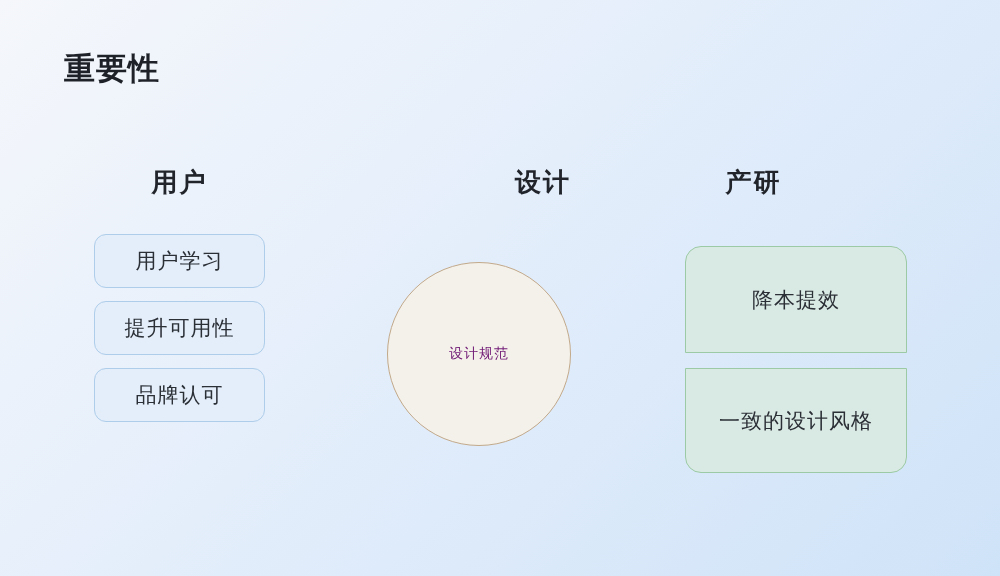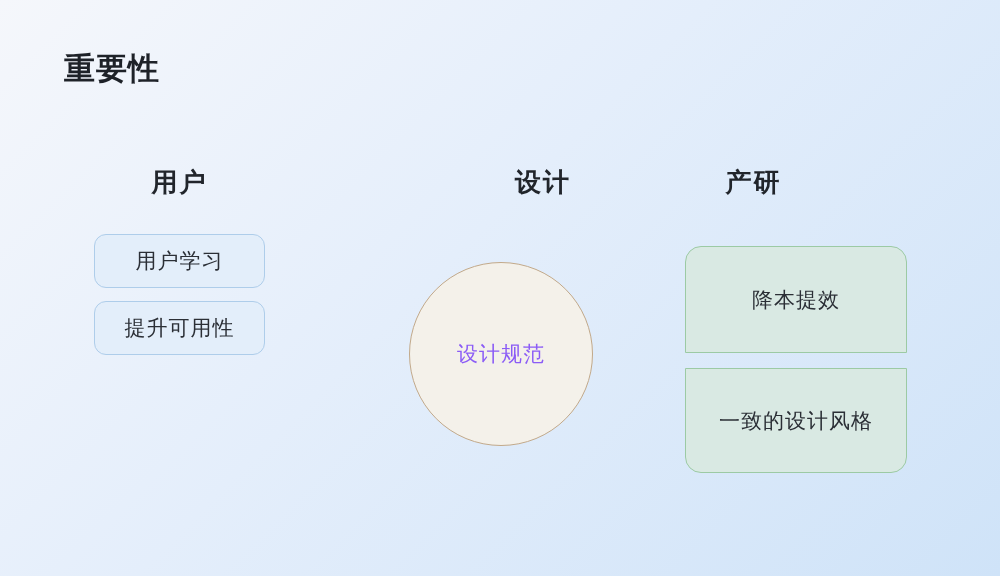--- a/index.html
+++ b/index.html
@@ -27,26 +27,26 @@
     position: absolute; left: 94px; top: 234px; width: 171px;
     display: flex; flex-direction: column; gap: 13px;
   }
   .pill {
     box-sizing: border-box; height: 54px;
     background: #e3eefa; border: 1px solid #aecdea; border-radius: 12px;
     display: flex; align-items: center; justify-content: center;
     font-size: 21px; font-weight: 500; color: #2b2f36; letter-spacing: 1px;
   }
   .design-circle {
-    position: absolute; left: 409px; top: 262px;
+    position: absolute; left: 387px; top: 262px;
     width: 184px; height: 184px; border-radius: 50%;
     box-sizing: border-box;
     background: #f4f1ea; border: 1px solid #c2a98a;
     display: flex; align-items: center; justify-content: center;
-    font-size: 21px; font-weight: 500; color: #8b5cf6; letter-spacing: 1px;
+    font-size: 14px; font-weight: 500; color: #701a75; letter-spacing: 1px;
   }
   .prod-col {
     position: absolute; left: 685px; top: 246px; width: 222px;
     display: flex; flex-direction: column; gap: 15px;
   }
   .green-box {
     box-sizing: border-box;
     background: #d9e9e3; border: 1px solid #9ccaa4;
     display: flex; align-items: center; justify-content: center;
     font-size: 21px; font-weight: 500; color: #2b2f36; letter-spacing: 1px;
@@ -59,20 +59,21 @@
 
 <div class="slide-title">重要性</div>
 
 <div class="col-header h-user">用户</div>
 <div class="col-header h-design">设计</div>
 <div class="col-header h-prod">产研</div>
 
 <div class="user-col">
   <div class="pill">用户学习</div>
   <div class="pill">提升可用性</div>
+  <div class="pill">品牌认可</div>
 </div>
 
 <div class="design-circle">设计规范</div>
 
 <div class="prod-col">
   <div class="green-box green-top">降本提效</div>
   <div class="green-box green-bottom">一致的设计风格</div>
 </div>
 
 </body></html>

